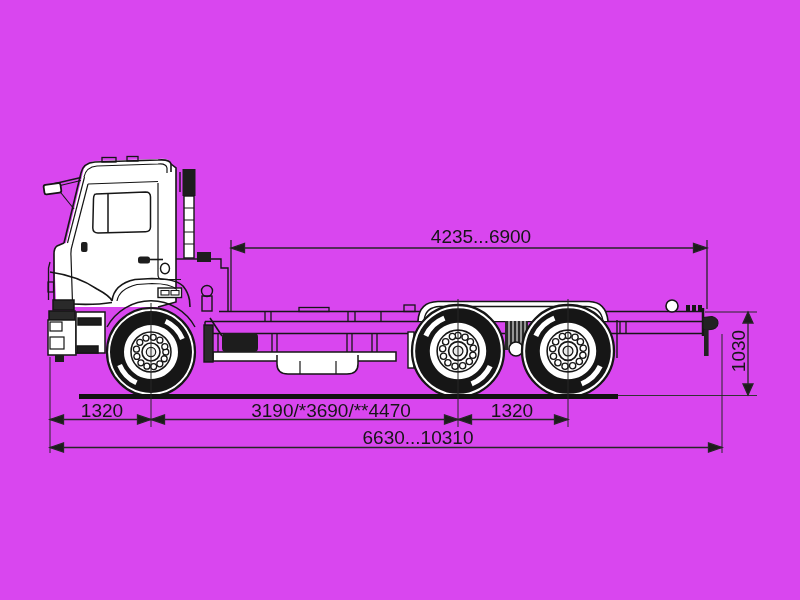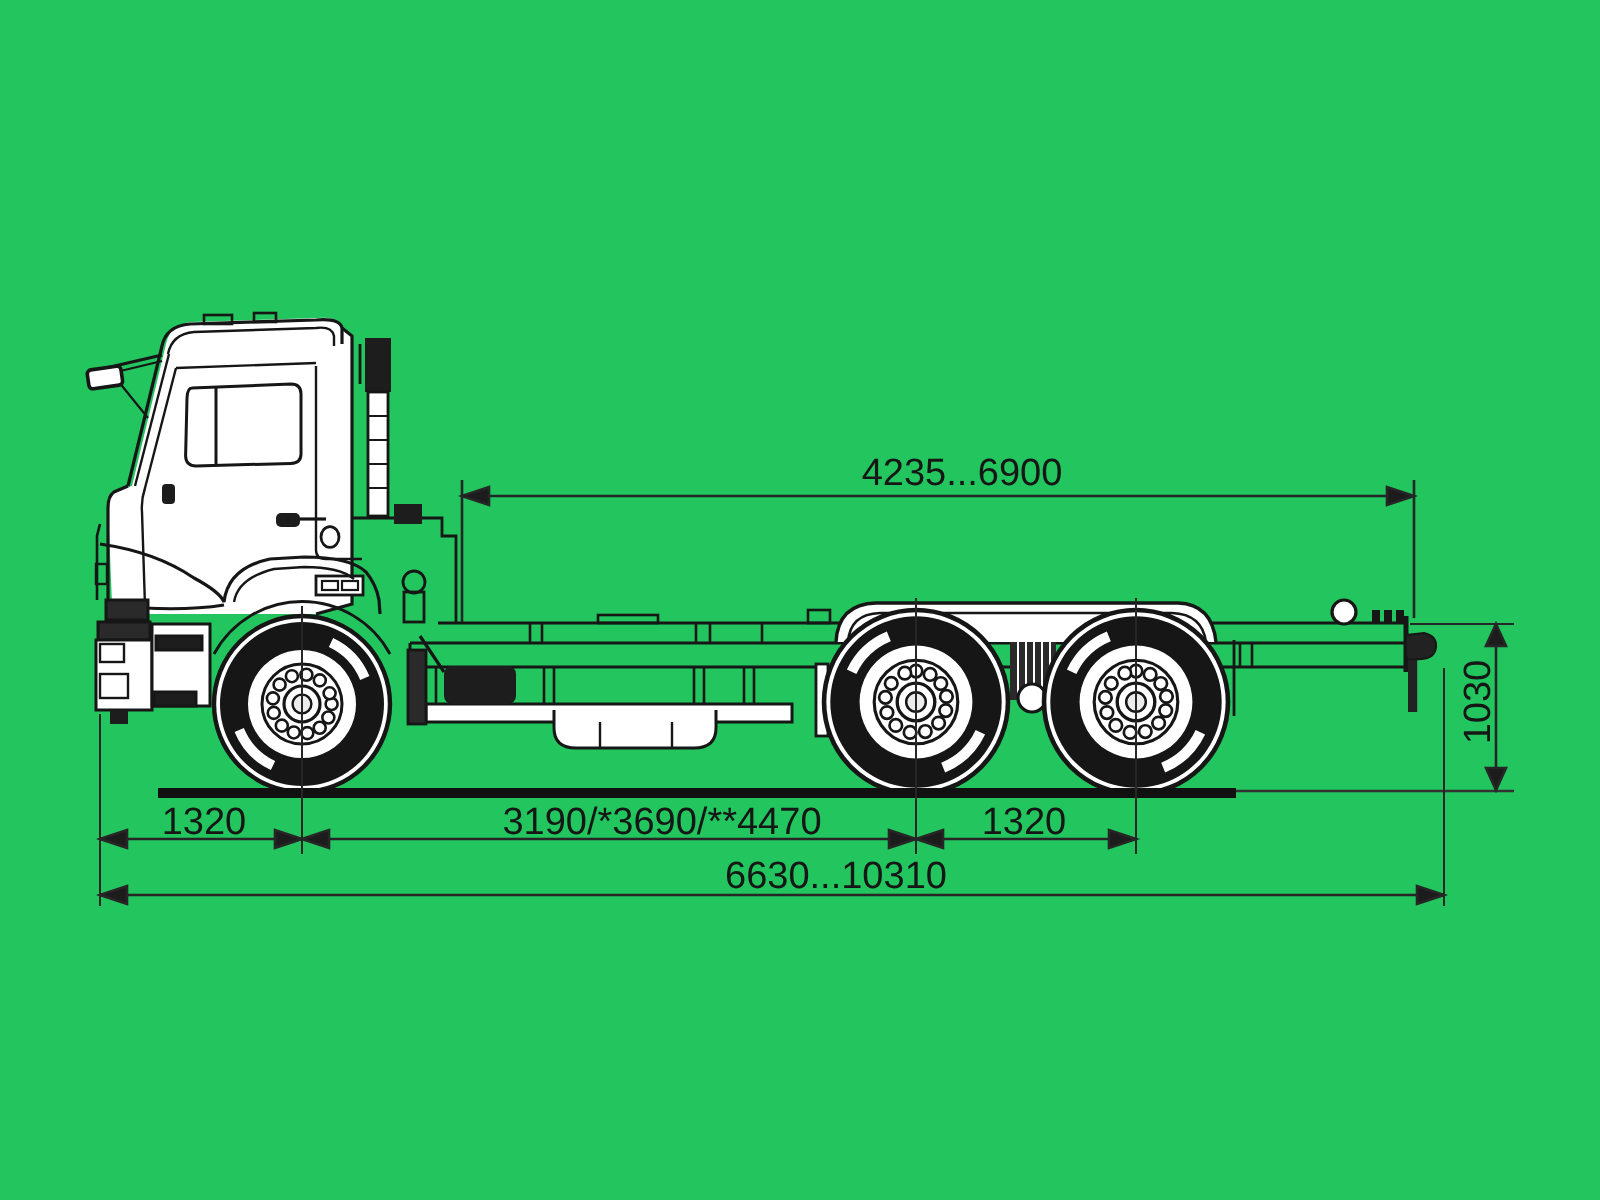--- a/index.html
+++ b/index.html
@@ -1,16 +1,16 @@
 <!DOCTYPE html>
 <html><head>
 <meta charset="utf-8">
 <style>
   html,body{margin:0;padding:0;width:800px;height:600px;background:#fff;overflow:hidden;}
-  .stage{position:relative;width:800px;height:600px;background:#22c55e;font-family:"Liberation Sans",sans-serif;}
+  .stage{position:relative;width:800px;height:600px;background:#d946ef;font-family:"Liberation Sans",sans-serif;}
   svg{position:absolute;left:0;top:0;}
   text{font-family:"Liberation Sans",sans-serif;fill:#161616;}
 </style>
 </head>
 <body>
 
 <div class="stage">
 <svg width="800" height="600" viewBox="0 0 800 600">
   <defs>
     <g id="wheel">

